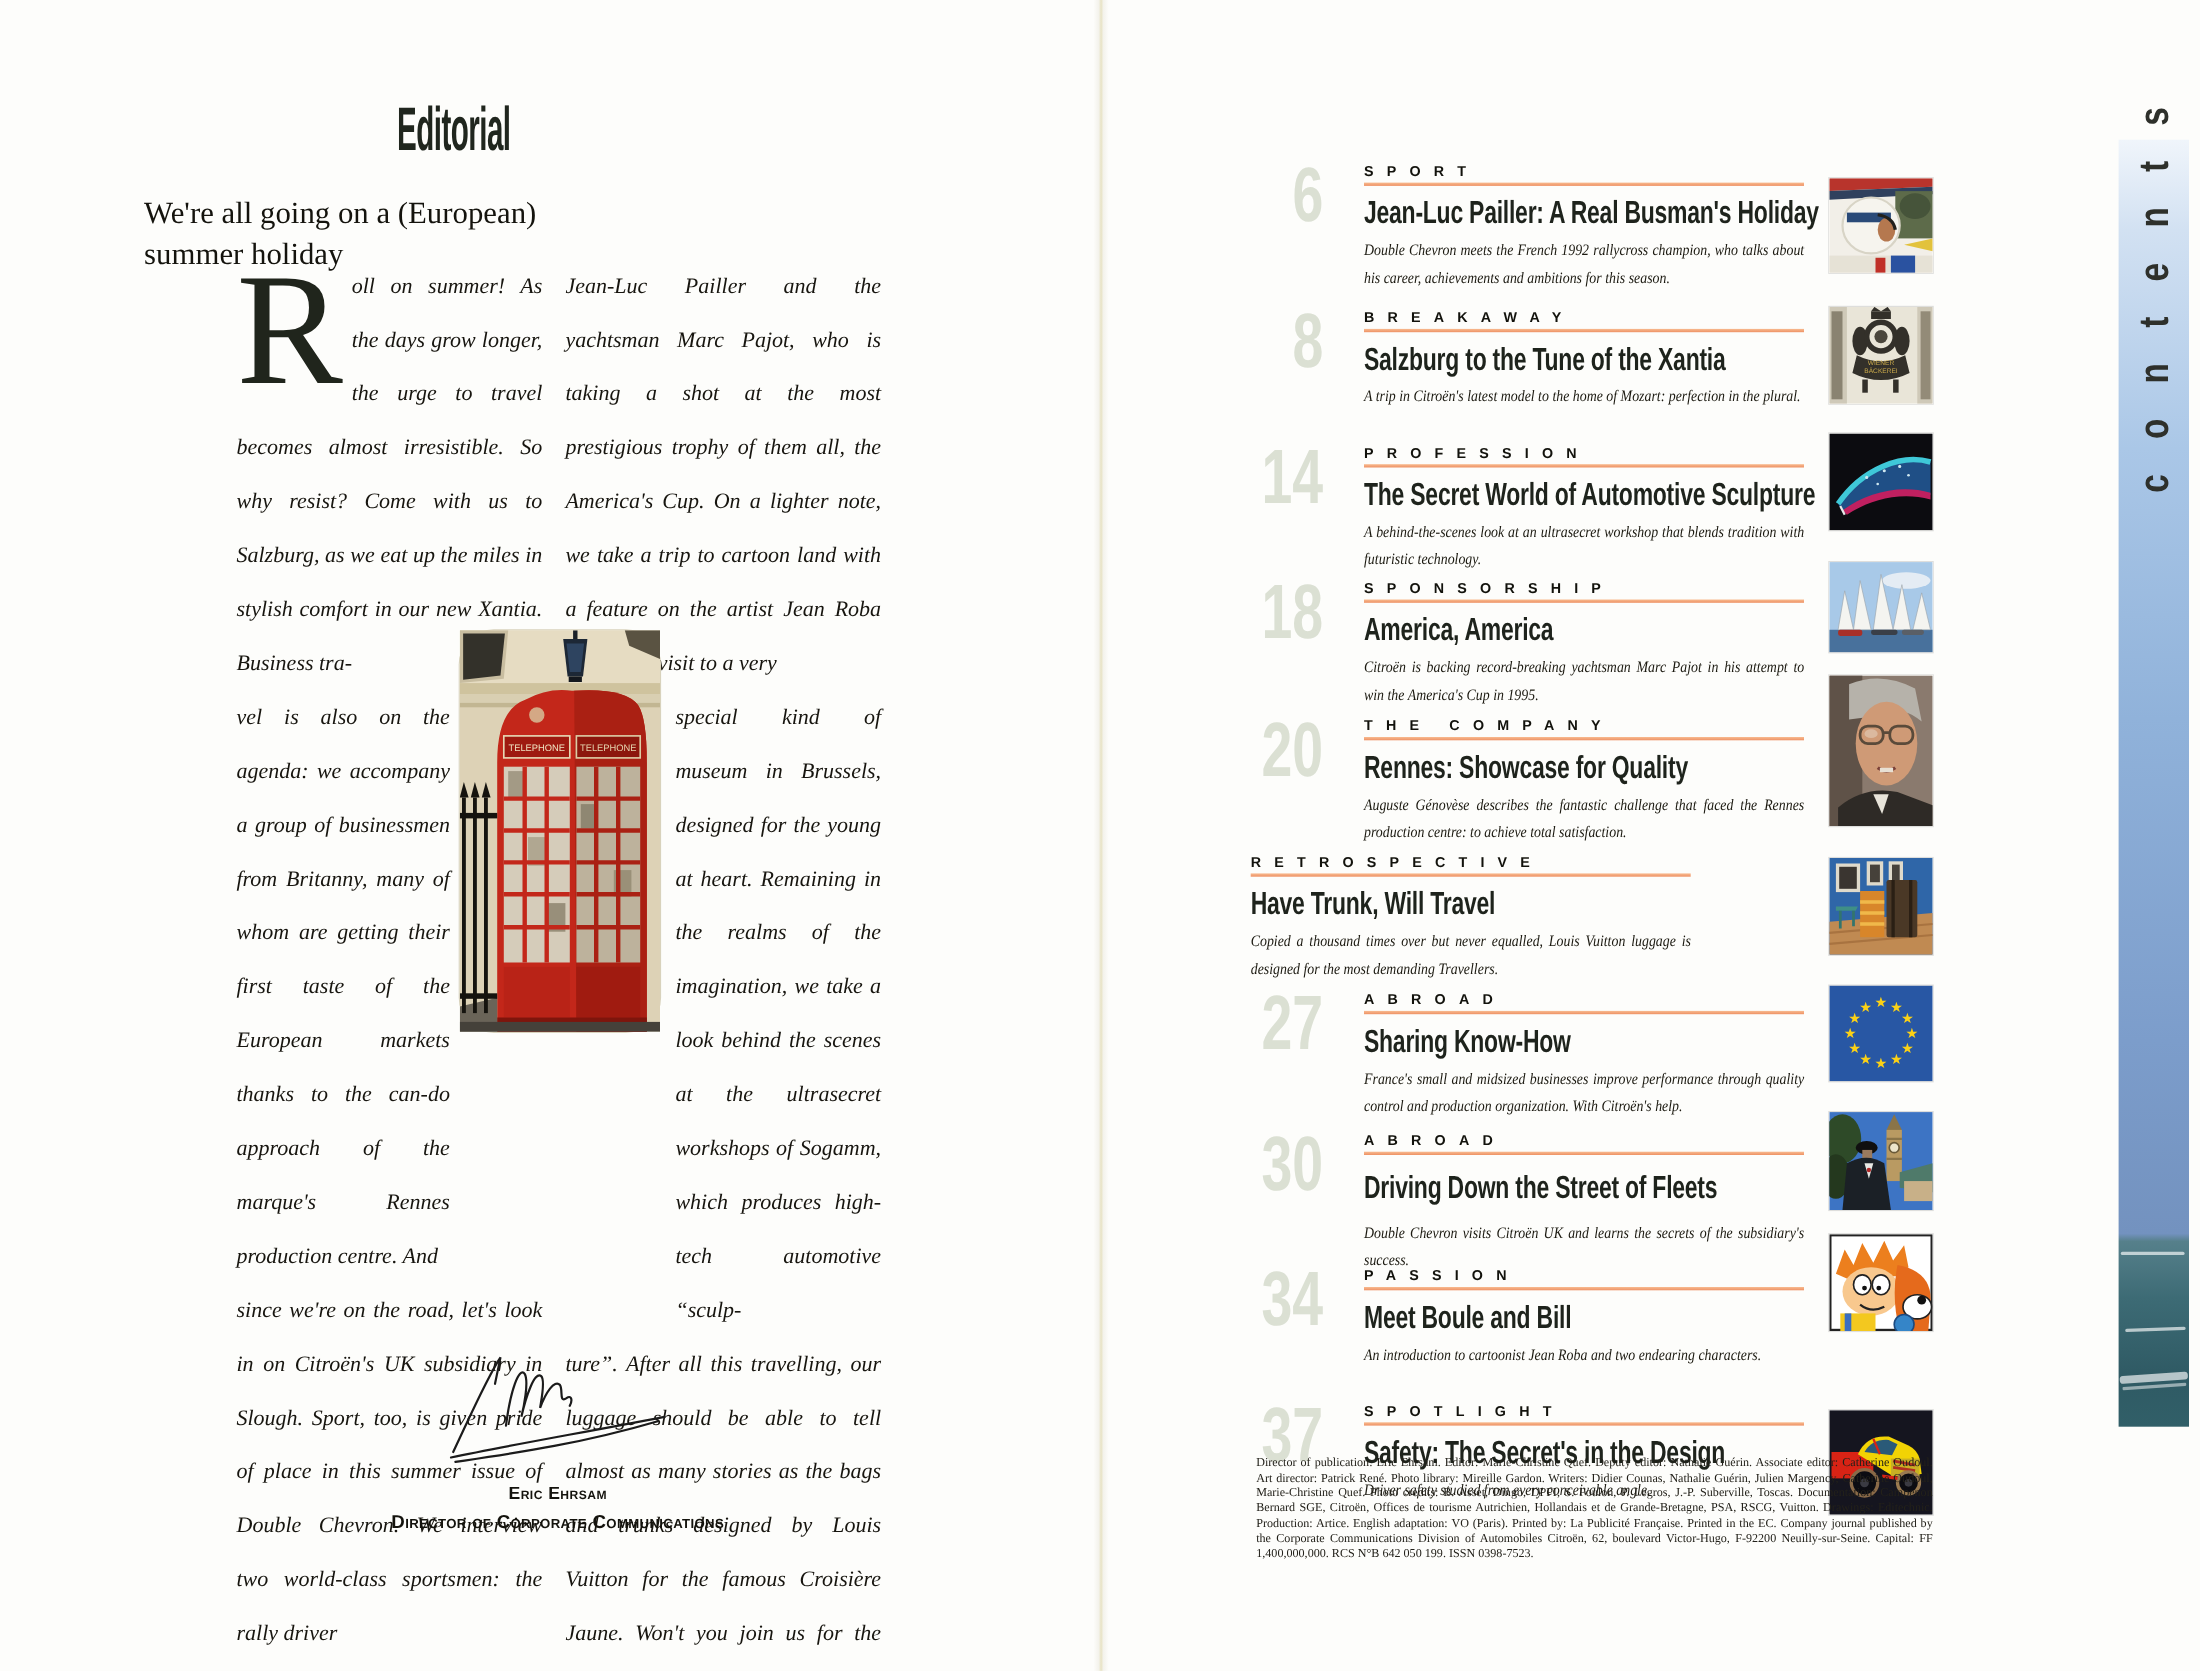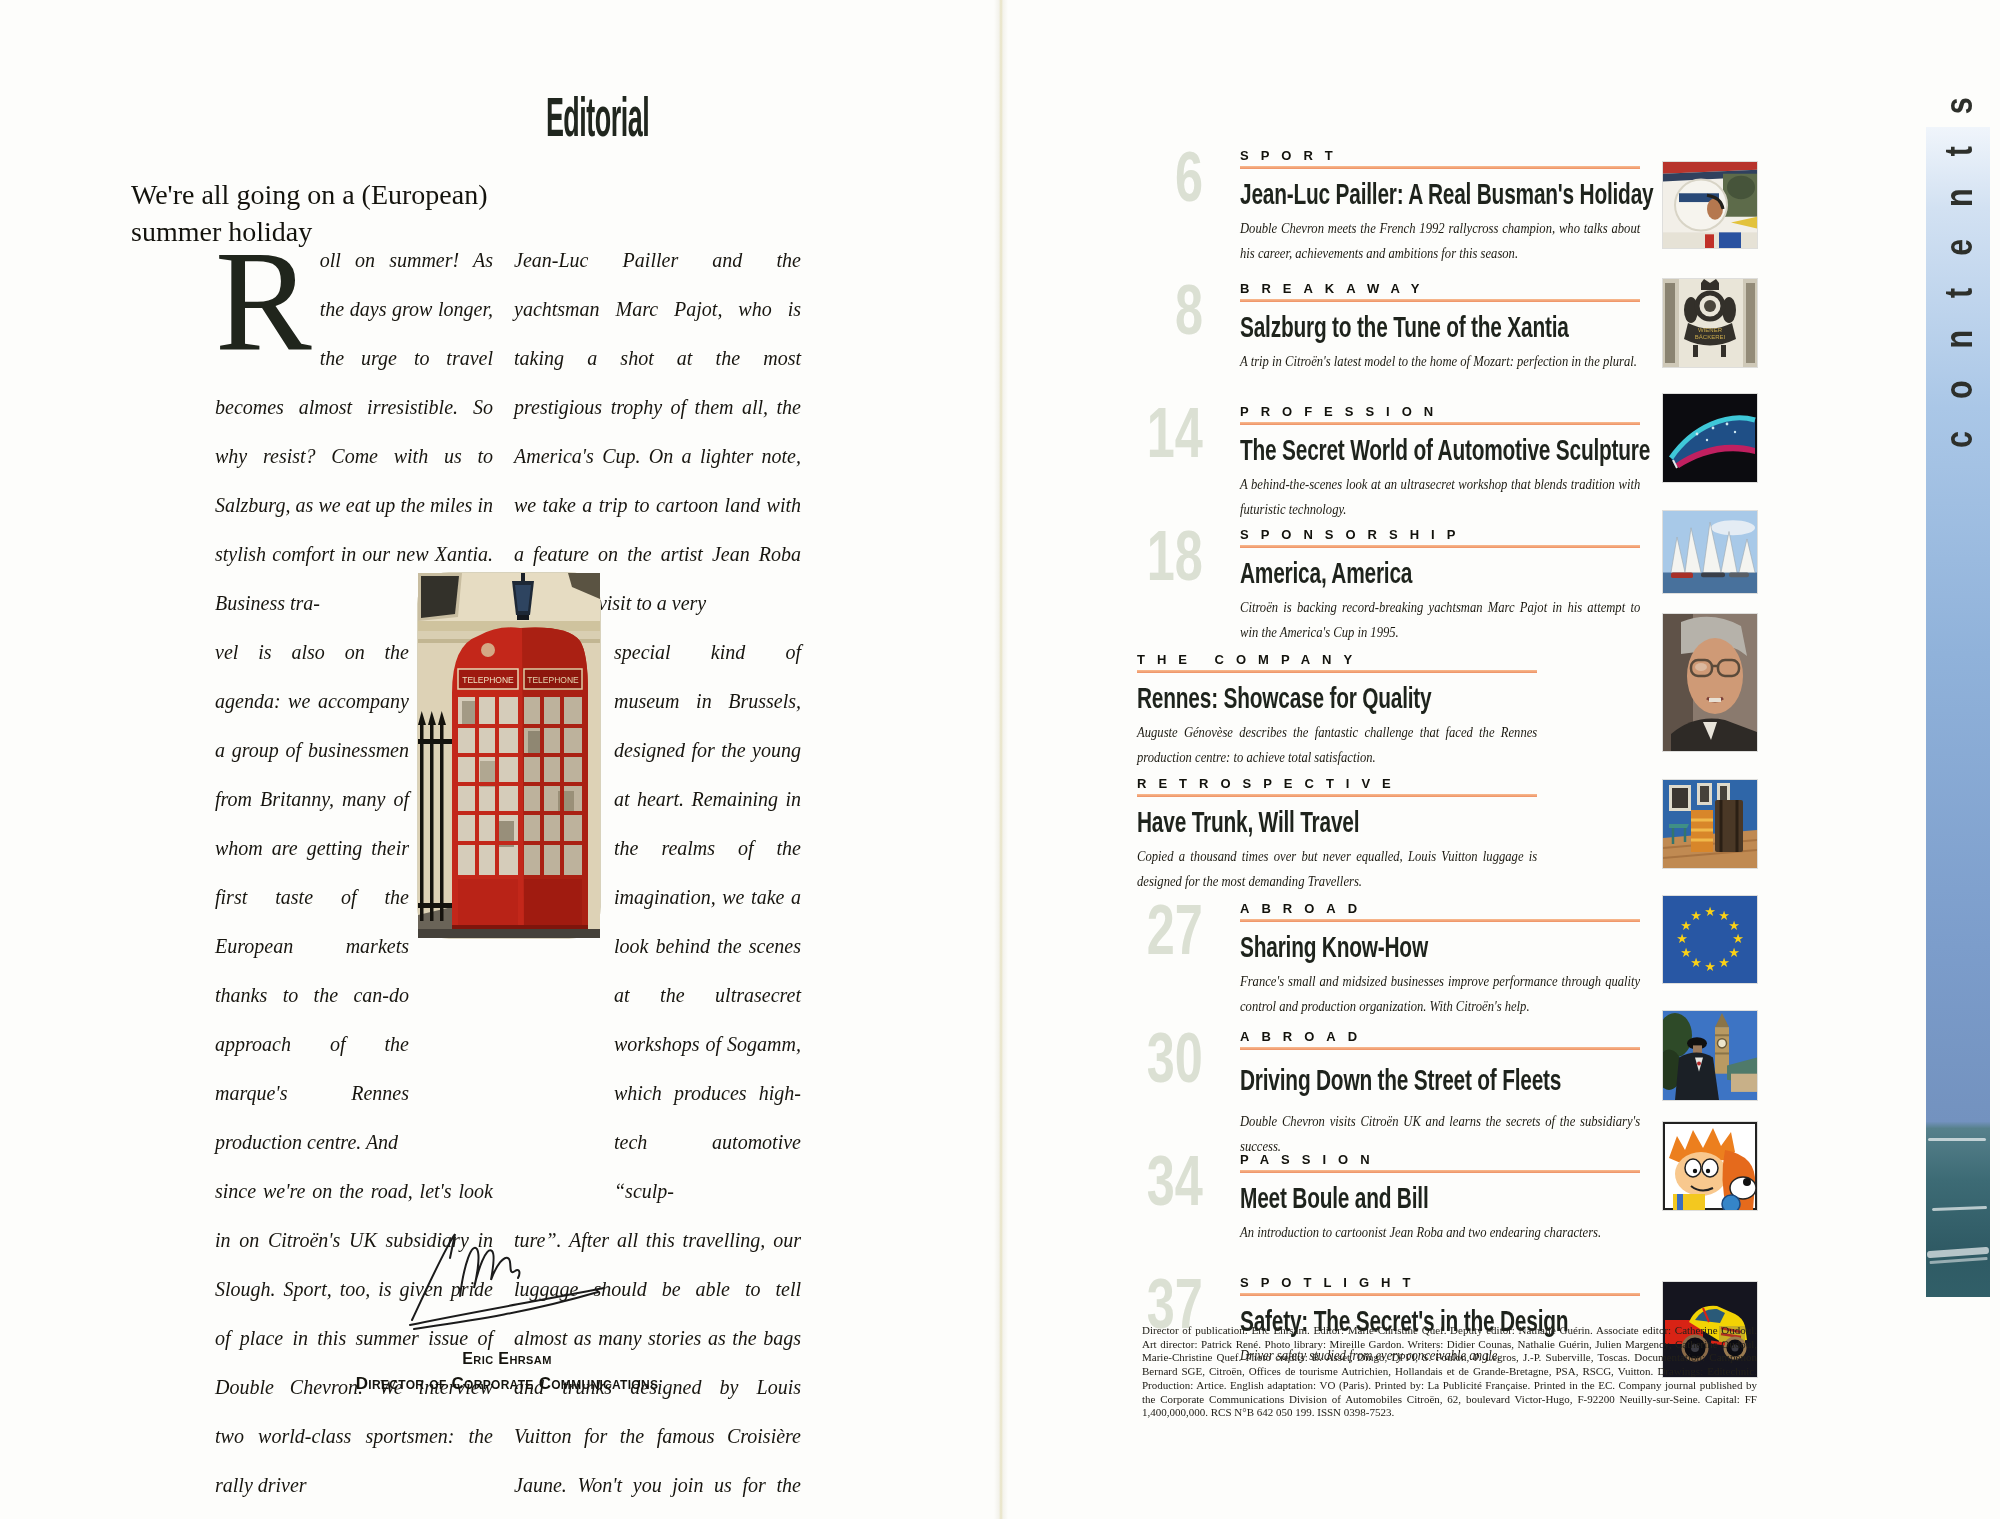--- a/index.html
+++ b/index.html
@@ -6,21 +6,21 @@
   html,body { margin:0; padding:0; }
   body {
     width:2000px; height:1519px; position:relative; overflow:hidden;
     background:#fdfdfb; font-family:"Liberation Serif", serif; color:#17150f;
   }
   .page { position:absolute; top:0; height:1519px; }
   #page-l { left:0; width:1000px; }
   #page-r { left:1000px; width:1000px; }
 
   
-  .ed-title { position:absolute; left:305px; top:84px; width:400px; text-align:right;
+  .ed-title { position:absolute; left:305px; top:84px; width:400px; text-align:left;
     font-family:"Liberation Sans",sans-serif; font-weight:bold; font-size:56px; color:#20261e; }
   .ed-title .cond { display:inline-block; transform:scaleX(0.48); transform-origin:50% 50%; letter-spacing:-1px; }
   .ed-sub { position:absolute; left:131px; top:176px; width:550px; text-align:left;
     font-size:28px; line-height:37px; color:#14130d; }
   .ed-col { position:absolute; top:236px; font-style:italic; font-size:20px; line-height:49px;
     text-align:justify; color:#17150f; }
   #ed-col1 { left:215px; width:278px; }
   #ed-col2 { left:514px; width:287px; }
   .seg-narrow-r { padding-right:84px; min-height:539px; }
   .seg-narrow-l { padding-left:100px; min-height:539px; }
@@ -219,20 +219,21 @@
 <div class="toc-section" style="top:519px">
   <div class="toc-num"><span class="cond">18</span></div>
   <div class="toc-body">
     <div class="toc-cat">SPONSORSHIP</div>
     <div class="toc-rule"></div>
     <div class="toc-title"><span class="cond">America, America</span></div>
     <div class="toc-desc">Citroën is backing record-breaking yachtsman Marc Pajot in his attempt to win the America's Cup in 1995.</div>
   </div>
 </div>
 <div class="toc-section" style="top:644px">
+  <div class="toc-num"><span class="cond">20</span></div>
   <div class="toc-body">
     <div class="toc-cat">THE COMPANY</div>
     <div class="toc-rule"></div>
     <div class="toc-title"><span class="cond">Rennes: Showcase for Quality</span></div>
     <div class="toc-desc">Auguste Génovèse describes the fantastic challenge that faced the Rennes production centre: to achieve total satisfaction.</div>
   </div>
 </div>
 <div class="toc-section" style="top:768px">
   <div class="toc-body">
     <div class="toc-cat">RETROSPECTIVE</div>

